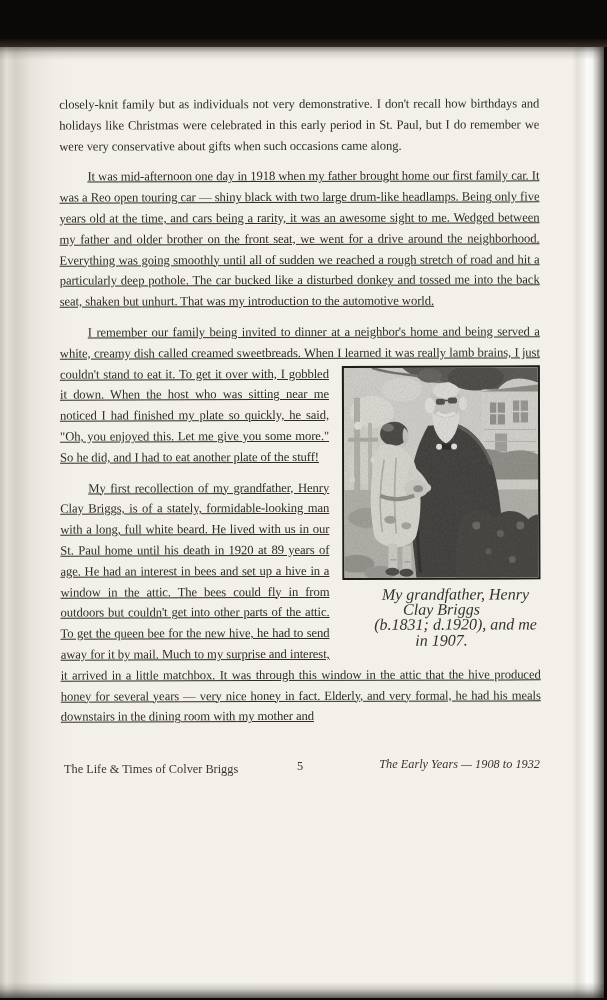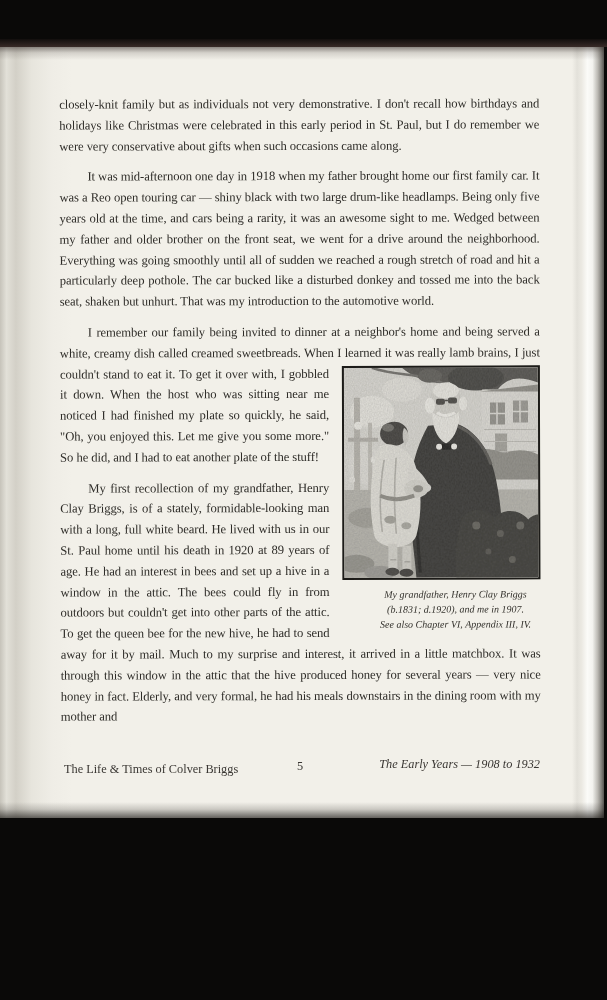--- a/index.html
+++ b/index.html
@@ -8,21 +8,21 @@
     background:#0a0908;
     font-family:"Liberation Serif", serif;
   }
   
   .band-strip{
     position:absolute;left:0;top:39px;width:100%;height:8px;
     background:linear-gradient(180deg,#120e0d,#382a27);
     pointer-events:none;
   }
   .page{
-    position:absolute;left:0;top:47px;width:604px;height:771px;
+    position:absolute;left:0;top:47px;width:604px;height:951px;
     background:var(--paper,#f2f0e9);
     border-radius:2px 3px 2px 2px;
   }
   .edge{position:absolute;pointer-events:none;z-index:1;}
   .gutter-shade{
     top:0;left:0;width:72px;height:100%;
     background:linear-gradient(90deg,#c6c3ba 0%,#e2e0d8 9%,#d3d0c7 22%,#e7e5dd 44%,#efede6 72%,rgba(242,240,233,0) 100%);
   }
   .right-edge-shade{
     top:0;right:0;width:32px;height:100%;
@@ -37,31 +37,31 @@
     background:linear-gradient(0deg,rgba(22,19,16,0.65),rgba(22,19,16,0.18) 55%,rgba(22,19,16,0));
   }
   .content{
     position:absolute;left:60px;top:47px;width:480px;z-index:2;
     font-size:12.7px;line-height:20.8px;letter-spacing:-0.1px;
     color:var(--ink,#2e2c28);
     text-align:justify;
     transform:rotate(-0.15deg);
   }
   .content p{margin:0 0 10px 0;}
-  .content p.indent{text-indent:28px;}
+  .content p.indent{text-indent:28px;text-decoration:underline;}
   .photo-float{
     float:right;width:198px;margin:2px 0 4px 13px;
   }
   .photo-frame{
     border:2px solid #1c1b18;width:194px;height:210px;background:#c8c6bf;
     overflow:hidden;
   }
   .photo-caption{
     margin-top:7px;text-align:center;font-style:italic;
-    font-size:10px;line-height:15.4px;letter-spacing:0;color:#34322d;
+    font-size:16px;line-height:15.4px;letter-spacing:0;color:#34322d;
   }
   .footer{
     position:absolute;left:60px;top:715px;width:480px;z-index:2;
     font-size:12.3px;color:#3a3733;letter-spacing:0;
   }
   .footer .left-title{position:absolute;left:4px;top:0;}
   .footer .page-num{position:absolute;left:0;right:0;top:-3px;text-align:center;}
   .footer .right-title{position:absolute;right:0;top:-5px;font-style:italic;}
   svg{display:block;}
 </style>
@@ -173,21 +173,20 @@
               <circle cx="168" cy="192" r="3.5" fill="#5a5851"></circle>
             </g>
             <rect width="194" height="210" filter="url(#grainDark)" opacity="0.33"></rect>
             <rect width="194" height="210" filter="url(#grainLight)" opacity="0.30"></rect>
             <rect width="194" height="210" fill="#ffffff" opacity="0.05"></rect>
           </svg>
         </span>
         <span class="photo-caption" style="display:block">
           <span style="display:block">My grandfather, Henry Clay Briggs</span>
           <span style="display:block">(b.1831; d.1920), and me in 1907.</span>
-          <span style="display:block">See also Chapter VI, Appendix III, IV.</span>
         </span>
       </span>
       <span>brains, I just couldn't stand to eat it.  To get it over with, I gobbled it down.  When the host who was sitting near me noticed I had finished my plate so quickly, he said, "Oh, you enjoyed this.  Let me give you some more."  So he did, and I had to eat another plate of the stuff!</span></p>
     <p class="indent">My first recollection of my grandfather, Henry Clay Briggs, is of a stately, formidable-looking man with a long, full white beard.  He lived with us in our St. Paul home until his death in 1920 at 89 years of age.  He had an interest in bees and set up a hive in a window in the attic.  The bees could fly in from outdoors but couldn't get into other parts of the attic.  To get the queen bee for the new hive, he had to send away for it by mail.  Much to my surprise and interest, it arrived in a little matchbox.  It was through this window in the attic that the hive produced honey for several years — very nice honey in fact.  Elderly, and very formal, he had his meals downstairs in the dining room with my mother and</p>
   </div>
 
   <div class="footer">
     <span class="left-title">The Life &amp; Times of Colver Briggs</span>
     <span class="page-num">5</span>
     <span class="right-title">The Early Years — 1908 to 1932</span>

